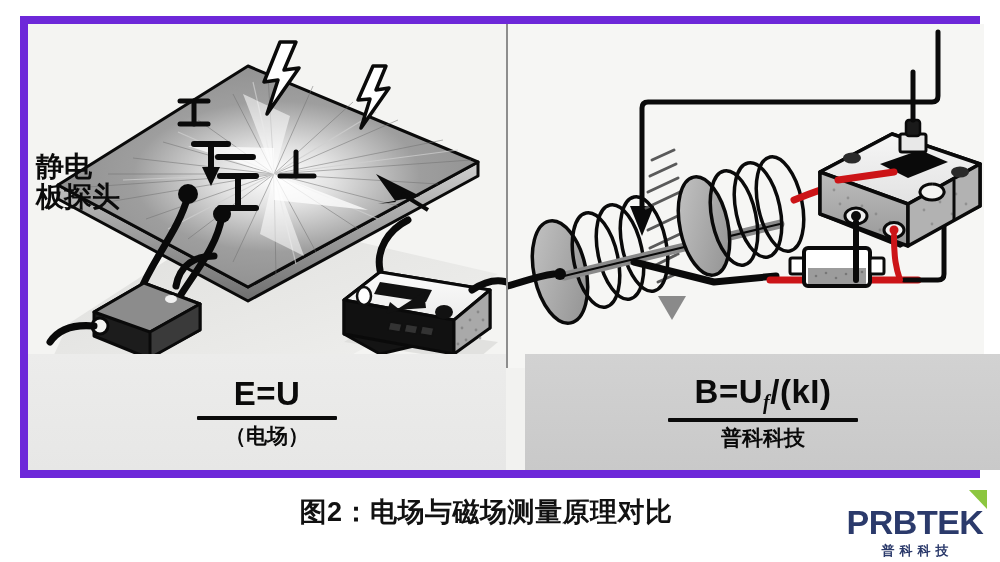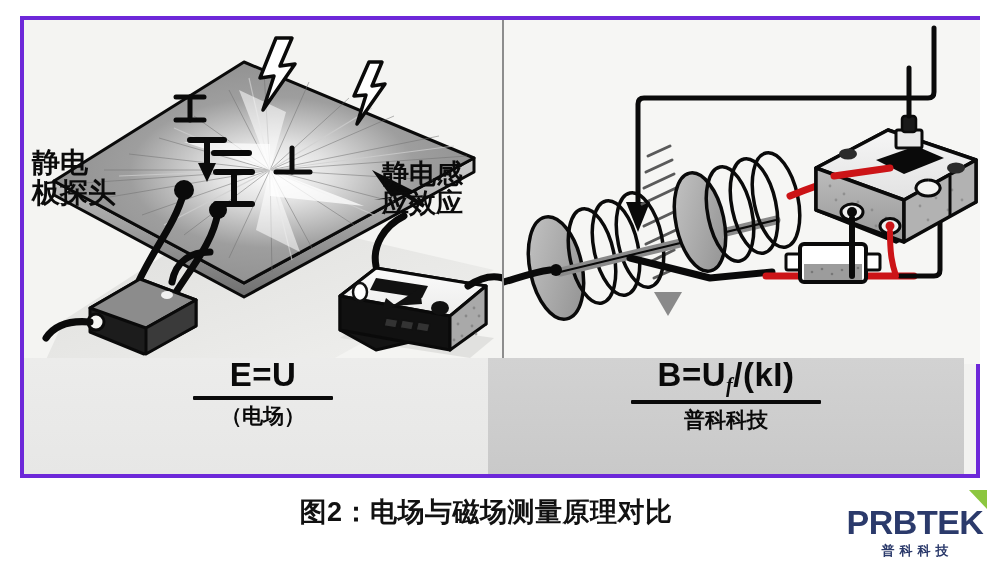--- a/index.html
+++ b/index.html
@@ -8,37 +8,37 @@
     background:#ffffff;
     font-family:"Liberation Sans","DejaVu Sans",sans-serif;
     overflow:hidden;
     position:relative;
   }
   #root{position:absolute;left:0;top:0;width:1000px;height:562px;}
 
   
   .figure-frame{
     position:absolute;left:20px;top:16px;width:960px;height:462px;
-    border:4px solid #6d28d9;box-sizing:border-box;background:#f2f2f0;
+    border:8px solid #6d28d9;box-sizing:border-box;background:#f2f2f0;
   }
 
   
   .panel{position:absolute;top:0;height:344px;overflow:hidden;}
   .panel-left{left:0;width:478px;background:#f4f4f2;}
   .panel-right{left:480px;width:476px;background:#f6f6f4;}
   .panel-divider{
     position:absolute;left:478px;top:0;width:2px;height:344px;background:#8d8d8d;
   }
 
   
   .formula-band{position:absolute;bottom:0;height:116px;display:flex;
-    justify-content:center;}
+    align-items:center;justify-content:center;}
   .band-left{left:0;width:478px;
     background:linear-gradient(180deg,#ececeb 0%,#e7e7e6 100%);}
-  .band-right{left:464px;width:476px;
+  .band-right{left:497px;width:476px;
     background:linear-gradient(180deg,#d2d2d2 0%,#c9c9c9 100%);}
 
   .formula{text-align:center;color:#0a0a0a;font-weight:bold;
     line-height:1.04;}
   .formula .num{font-size:33px;letter-spacing:0.5px;white-space:nowrap;}
   .formula .bar{height:4px;background:#0a0a0a;margin:4px auto 5px auto;border-radius:1px;}
   .formula .den{font-size:21px;white-space:nowrap;}
   .band-left .formula .bar{width:140px;}
   .band-right .formula .bar{width:190px;}
   .formula .sub{font-size:20px;font-style:italic;vertical-align:-0.32em;
@@ -248,22 +248,20 @@
         </g>
 
         <g fill="none" stroke="#0a0a0a" stroke-width="7" stroke-linecap="round">
           <path d="M352,246 C348,226 360,206 380,196"></path>
           <path d="M444,266 C468,250 490,256 496,276"></path>
         </g>
       </svg>
 
       <div class="ill-label lbl-probe">静电
 板探头</div>
-      <div class="ill-label lbl-induction">静电感
-应效应</div>
     </div>
 
     <div class="panel-divider"></div>
 
     <div class="panel panel-right">
 
       <svg width="476" height="344" viewBox="0 0 476 344">
         <defs>
           <linearGradient id="discG" x1="0" y1="0" x2="1" y2="1">
             <stop offset="0%" stop-color="#c6c6c6"></stop>

